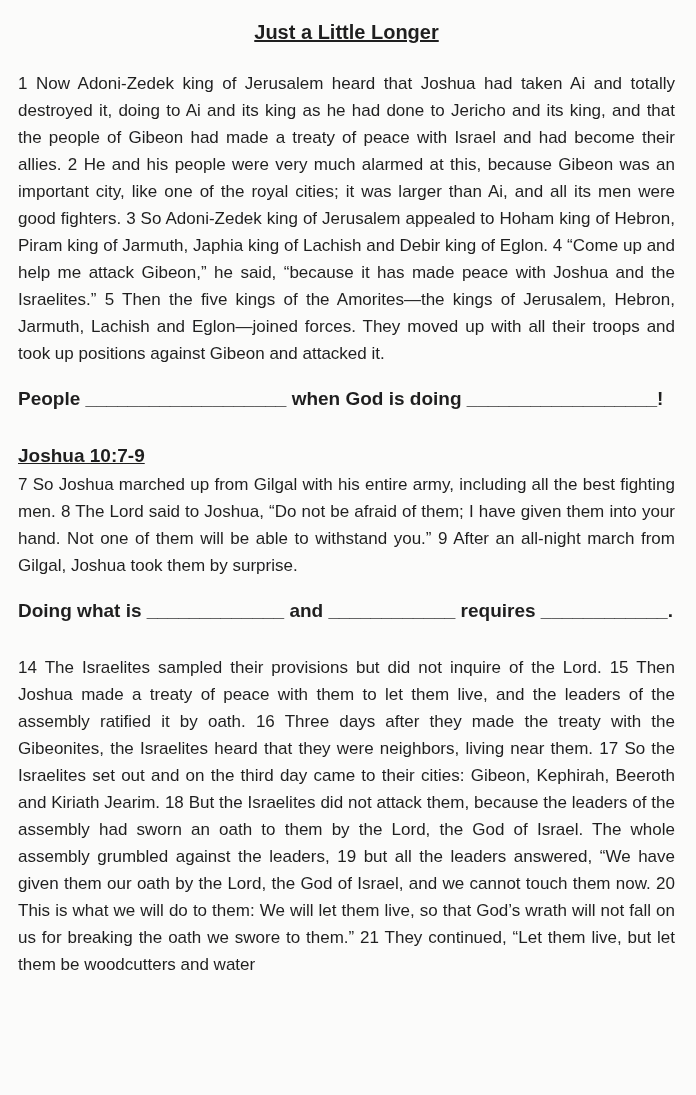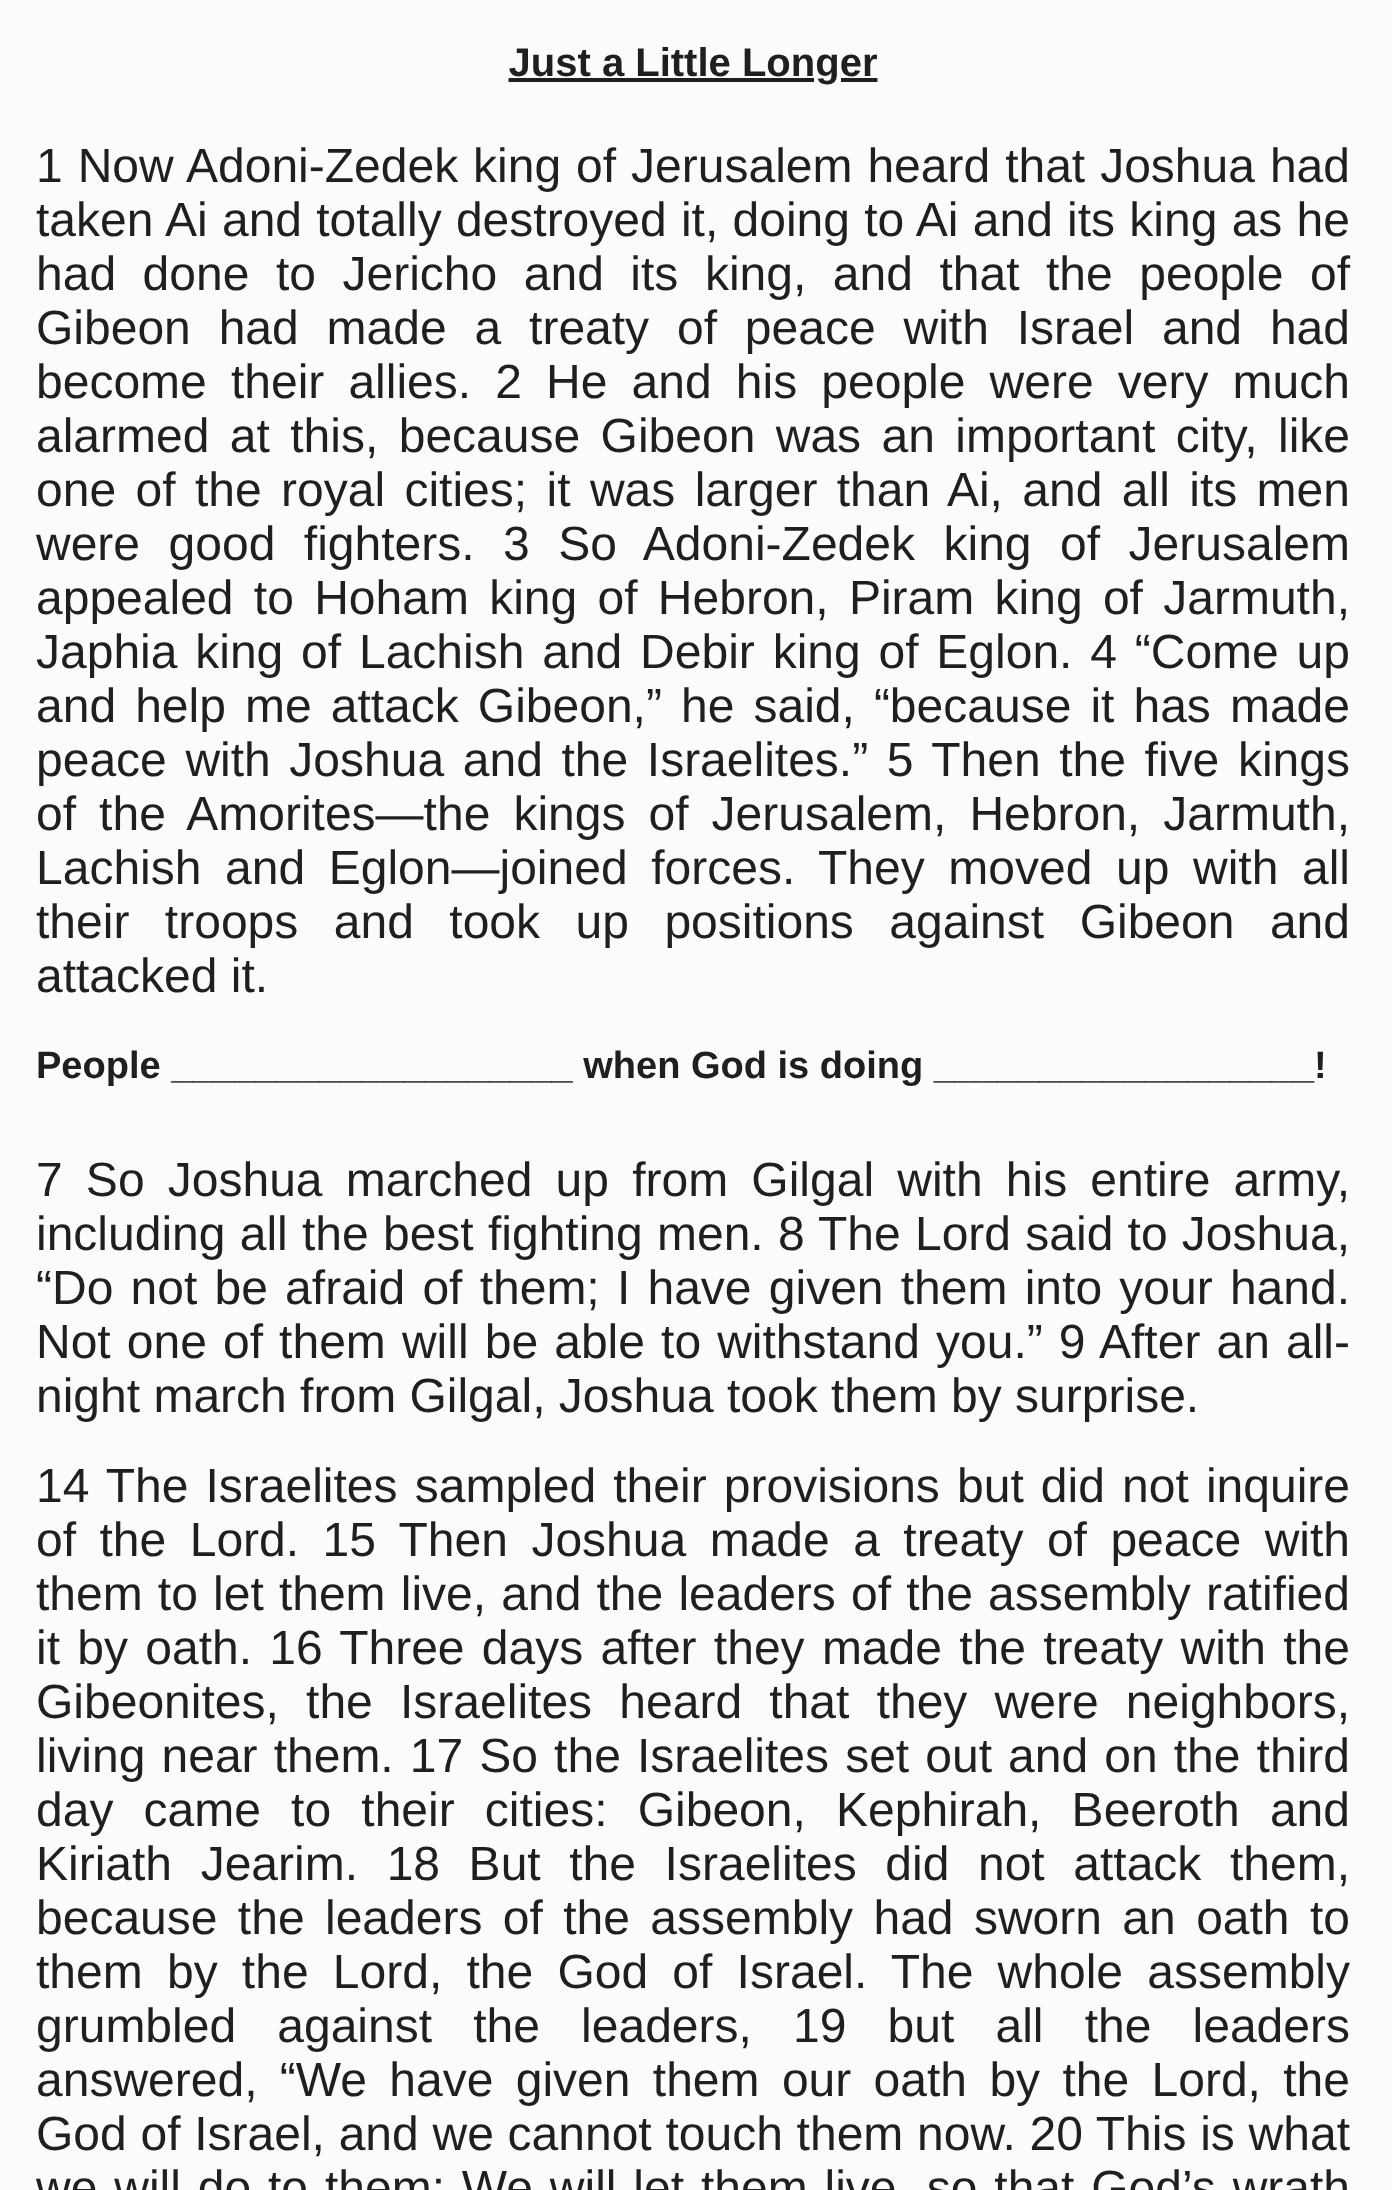--- a/index.html
+++ b/index.html
@@ -29,21 +29,21 @@
     margin: 0 0 26px 0;
   }
   .ref {
     font-size: 19px;
     line-height: 27px;
     font-weight: bold;
     text-decoration: underline;
     margin: 0 0 2px 0;
   }
   .passage {
-    font-size: 24px;
+    font-size: 17px;
     line-height: 27px;
     text-align: justify;
     hyphens: none;
     margin: 0 0 18px 0;
   }
   .fill {
     font-size: 19px;
     line-height: 27px;
     font-weight: bold;
     white-space: nowrap;
@@ -57,20 +57,22 @@
 <div class="sheet">
 
   <h1 class="title">Just a Little Longer</h1>
 
   <section>
     <p class="passage">1 Now Adoni-Zedek king of Jerusalem heard that Joshua had taken Ai and totally destroyed it, doing to Ai and its king as he had done to Jericho and its king, and that the people of Gibeon had made a treaty of peace with Israel and had become their allies. 2 He and his people were very much alarmed at this, because Gibeon was an important city, like one of the royal cities; it was larger than Ai, and all its men were good fighters. 3 So Adoni-Zedek king of Jerusalem appealed to Hoham king of Hebron, Piram king of Jarmuth, Japhia king of Lachish and Debir king of Eglon. 4 “Come up and help me attack Gibeon,” he said, “because it has made peace with Joshua and the Israelites.” 5 Then the five kings of the Amorites—the kings of Jerusalem, Hebron, Jarmuth, Lachish and Eglon—joined forces. They moved up with all their troops and took up positions against Gibeon and attacked it.</p>
     <p class="fill">People ___________________ when God is doing __________________!</p>
   </section>
 
   <section>
+    <h2 class="ref">Joshua 10:7-9</h2>
     <p class="passage">7 So Joshua marched up from Gilgal with his entire army, including all the best fighting men. 8 The Lord said to Joshua, “Do not be afraid of them; I have given them into your hand. Not one of them will be able to withstand you.” 9 After an all-night march from Gilgal, Joshua took them by surprise.</p>
+    <p class="fill">Doing what is _____________ and ____________ requires ____________.</p>
   </section>
 
   <section>
     <p class="passage">14 The Israelites sampled their provisions but did not inquire of the Lord. 15 Then Joshua made a treaty of peace with them to let them live, and the leaders of the assembly ratified it by oath. 16 Three days after they made the treaty with the Gibeonites, the Israelites heard that they were neighbors, living near them. 17 So the Israelites set out and on the third day came to their cities: Gibeon, Kephirah, Beeroth and Kiriath Jearim. 18 But the Israelites did not attack them, because the leaders of the assembly had sworn an oath to them by the Lord, the God of Israel. The whole assembly grumbled against the leaders, 19 but all the leaders answered, “We have given them our oath by the Lord, the God of Israel, and we cannot touch them now. 20 This is what we will do to them: We will let them live, so that God’s wrath will not fall on us for breaking the oath we swore to them.” 21 They continued, “Let them live, but let them be woodcutters and water</p>
   </section>
 
 </div>
 
 </body></html>

